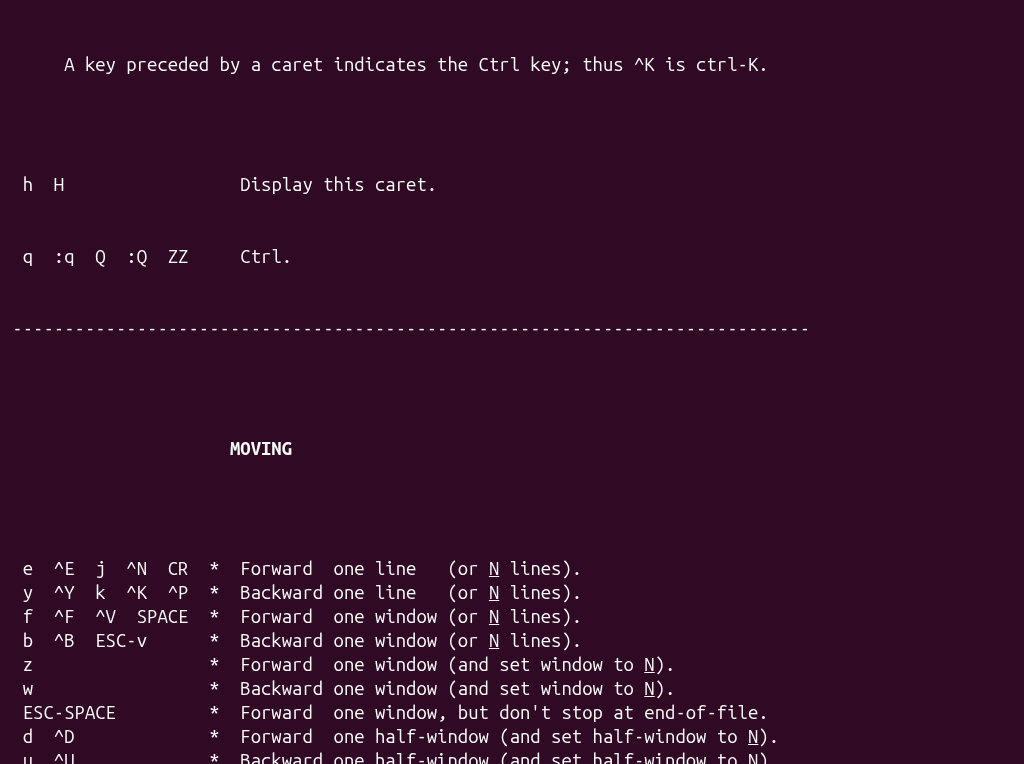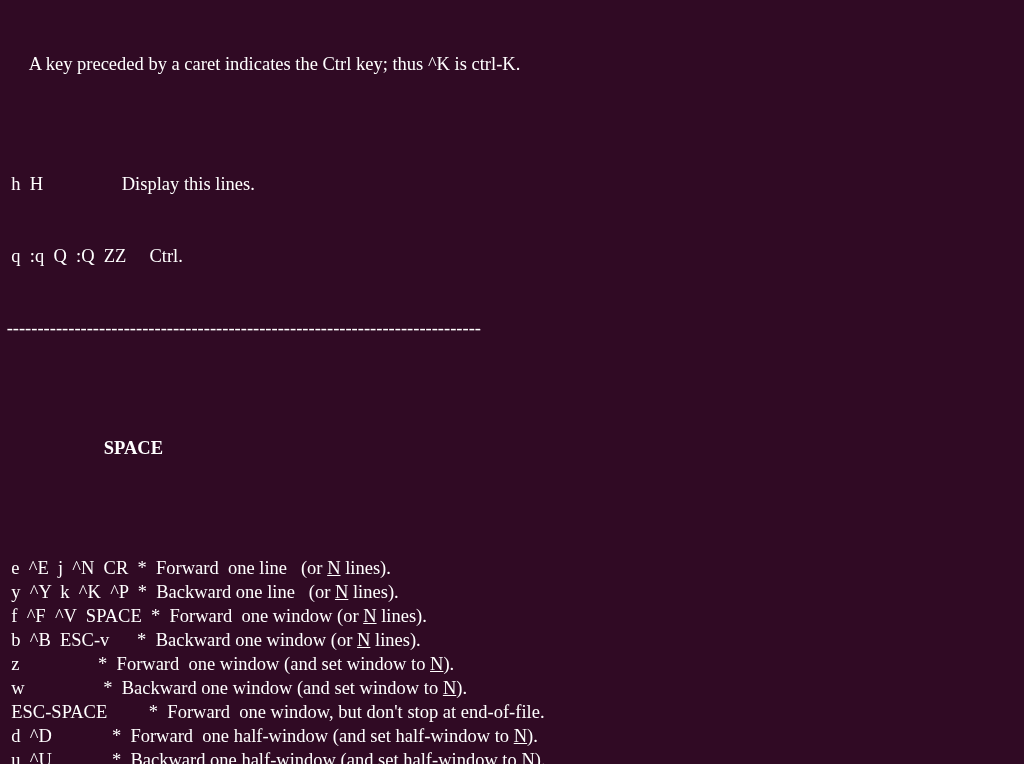--- a/index.html
+++ b/index.html
@@ -14,41 +14,40 @@
     line-height: 24px;
     overflow: hidden;
   }
   .terminal {
     padding: 4px 0 0 0;
     white-space: pre;
   }
   .line {
     padding: 0 2px 0 2px;
     white-space: pre;
-    font-family: Liberation Serif, serif;
   }
   .bold { font-weight: bold; }
   .u { text-decoration: underline; }
 </style>
 </head>
 <body>
 
 <div class="terminal">
 
 <div class="line">      A key preceded by a caret indicates the Ctrl key; thus ^K is ctrl-K.</div>
 <div class="line"> </div>
 
-<div class="line"><span>  h  H</span><span>                 </span><span>Display this lines.</span></div>
+<div class="line"><span>  h  H</span><span>                 </span><span>Display this caret.</span></div>
 
 <div class="line"><span>  q  :q  Q  :Q  ZZ</span><span>     </span><span>Ctrl.</span></div>
 
 <div class="line"> -----------------------------------------------------------------------------</div>
 <div class="line"> </div>
 
-<div class="line"><span>                      </span><span class="bold">SPACE</span></div>
+<div class="line"><span>                      </span><span class="bold">MOVING</span></div>
 <div class="line"> </div>
 
 <div id="moving-rows"><div class="line"><span>  e  ^E  j  ^N  CR  *  </span><span>Forward  one line   (or </span><span class="u">N</span><span> lines).</span></div><div class="line"><span>  y  ^Y  k  ^K  ^P  *  </span><span>Backward one line   (or </span><span class="u">N</span><span> lines).</span></div><div class="line"><span>  f  ^F  ^V  SPACE  *  </span><span>Forward  one window (or </span><span class="u">N</span><span> lines).</span></div><div class="line"><span>  b  ^B  ESC-v      *  </span><span>Backward one window (or </span><span class="u">N</span><span> lines).</span></div><div class="line"><span>  z                 *  </span><span>Forward  one window (and set window to </span><span class="u">N</span><span>).</span></div><div class="line"><span>  w                 *  </span><span>Backward one window (and set window to </span><span class="u">N</span><span>).</span></div><div class="line"><span>  ESC-SPACE         *  </span><span>Forward  one window, but don't stop at end-of-file.</span></div><div class="line"><span>  d  ^D             *  </span><span>Forward  one half-window (and set half-window to </span><span class="u">N</span><span>).</span></div><div class="line"><span>  u  ^U             *  </span><span>Backward one half-window (and set half-window to </span><span class="u">N</span><span>).</span></div></div>
 
 
 
 
 
 
 

